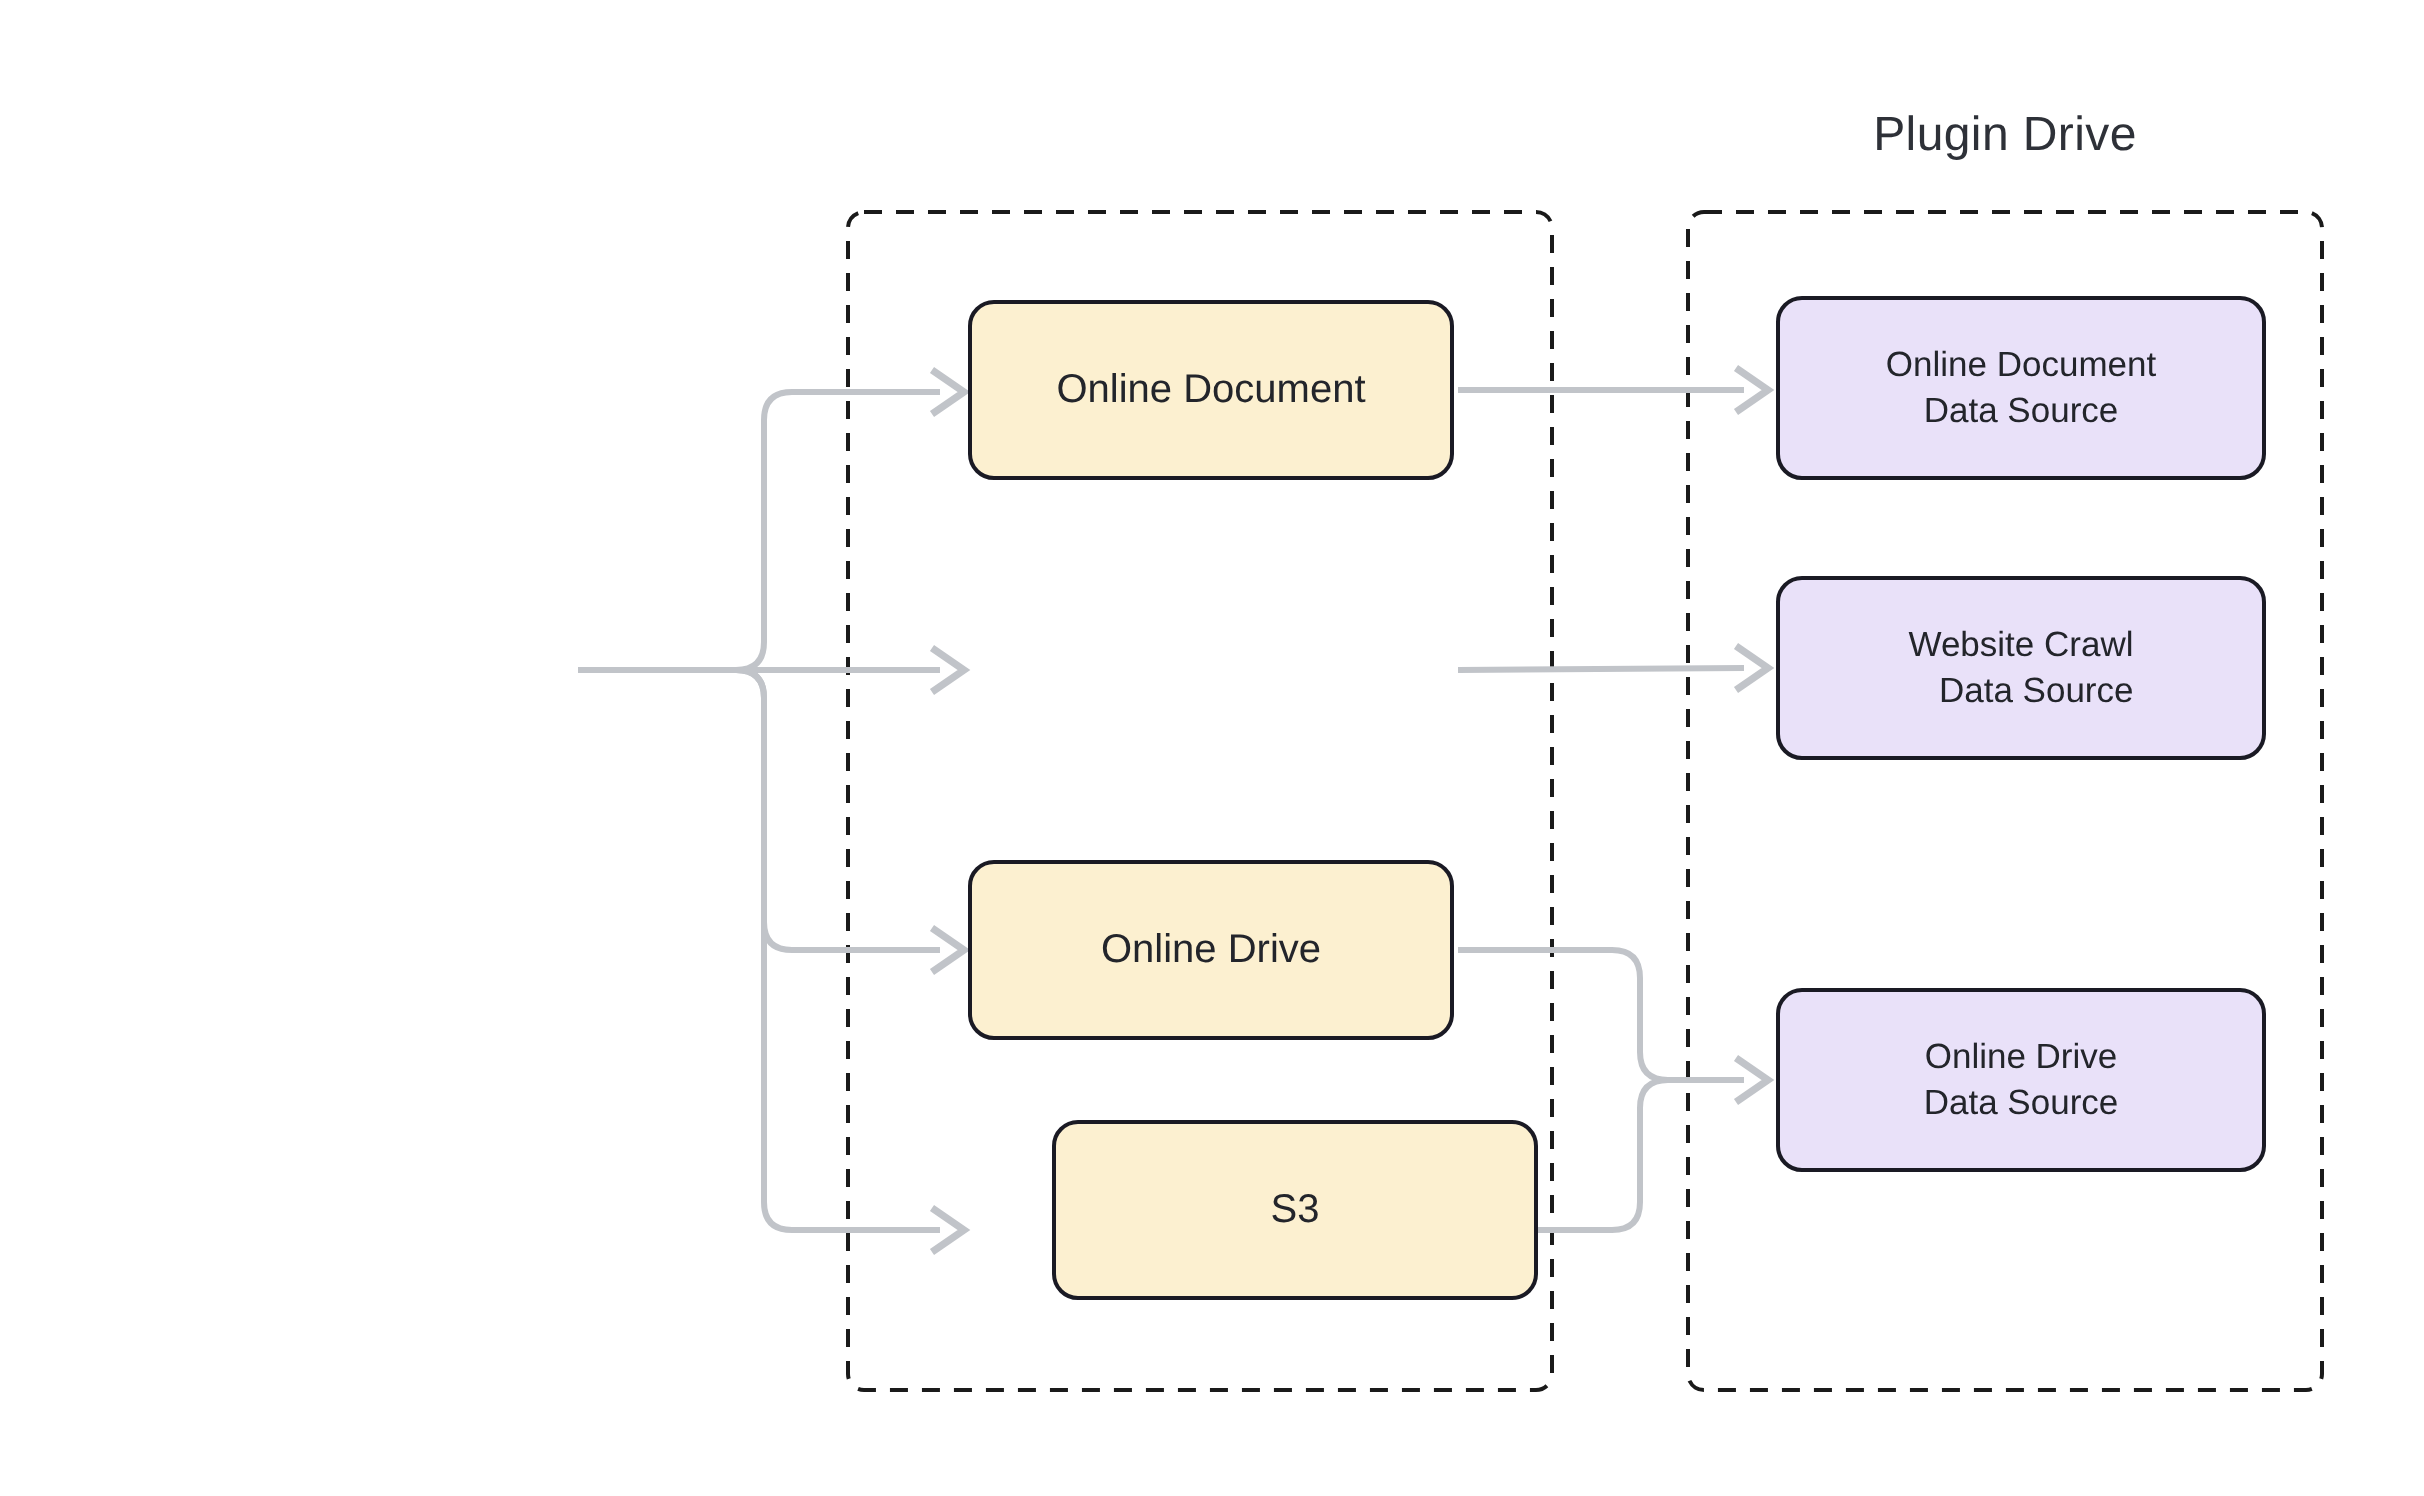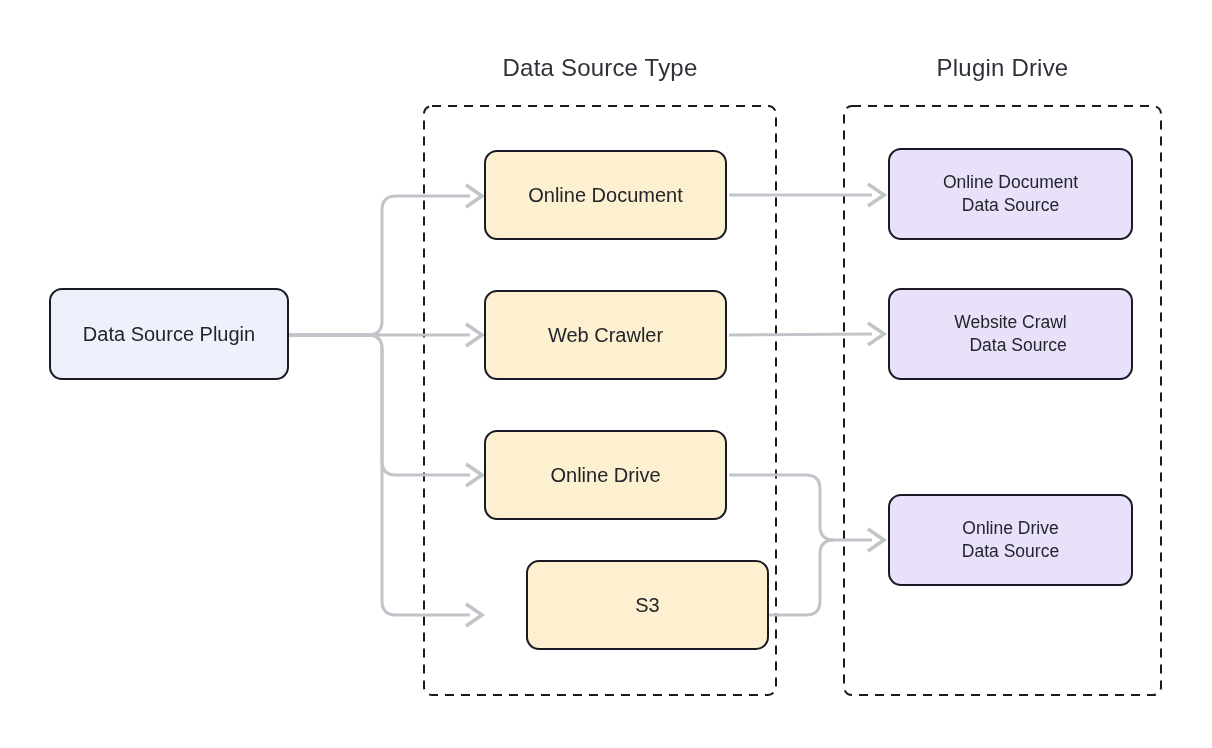--- a/index.html
+++ b/index.html
@@ -71,32 +71,25 @@
     <path class="arrowhead" d="M466 185 L482 196 L466 207"></path>
     <path class="arrowhead" d="M466 324 L482 335 L466 346"></path>
     <path class="arrowhead" d="M466 464 L482 475 L466 486"></path>
     <path class="arrowhead" d="M466 604 L482 615 L466 626"></path>
 
     <path class="arrowhead" d="M868 184 L884 195 L868 206"></path>
     <path class="arrowhead" d="M868 323 L884 334 L868 345"></path>
     <path class="arrowhead" d="M868 529 L884 540 L868 551"></path>
   </svg>
 
-  <div class="group-title" style="left:424px;top:54px;width:352px;">Data Source Type</div>
   <div class="group-title" style="left:844px;top:54px;width:317px;">Plugin Drive</div>
 
-  <div class="node node-source">
-    <span class="node-label">Data Source Plugin</span>
-  </div>
 
   <div class="node node-type" style="top:150px;">
     <span class="node-label">Online Document</span>
-  </div>
-  <div class="node node-type" style="top:290px;">
-    <span class="node-label">Web Crawler</span>
   </div>
   <div class="node node-type" style="top:430px;">
     <span class="node-label">Online Drive</span>
   </div>
   <div class="node node-type" style="top:560px;margin-left:42px;">
     <span class="node-label">S3</span>
   </div>
 
   <div class="node node-plugin" style="top:148px;">
     <span class="node-label">Online Document

